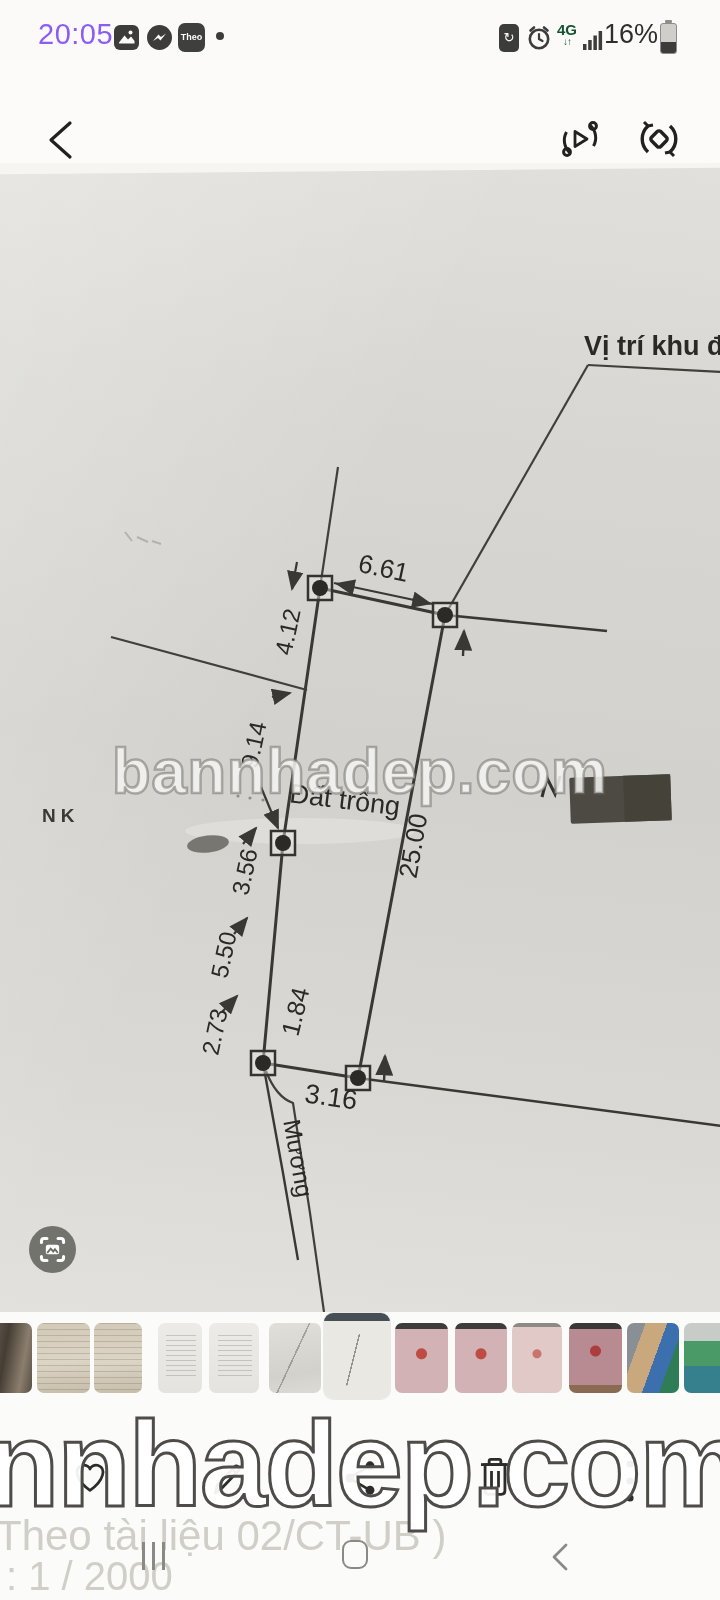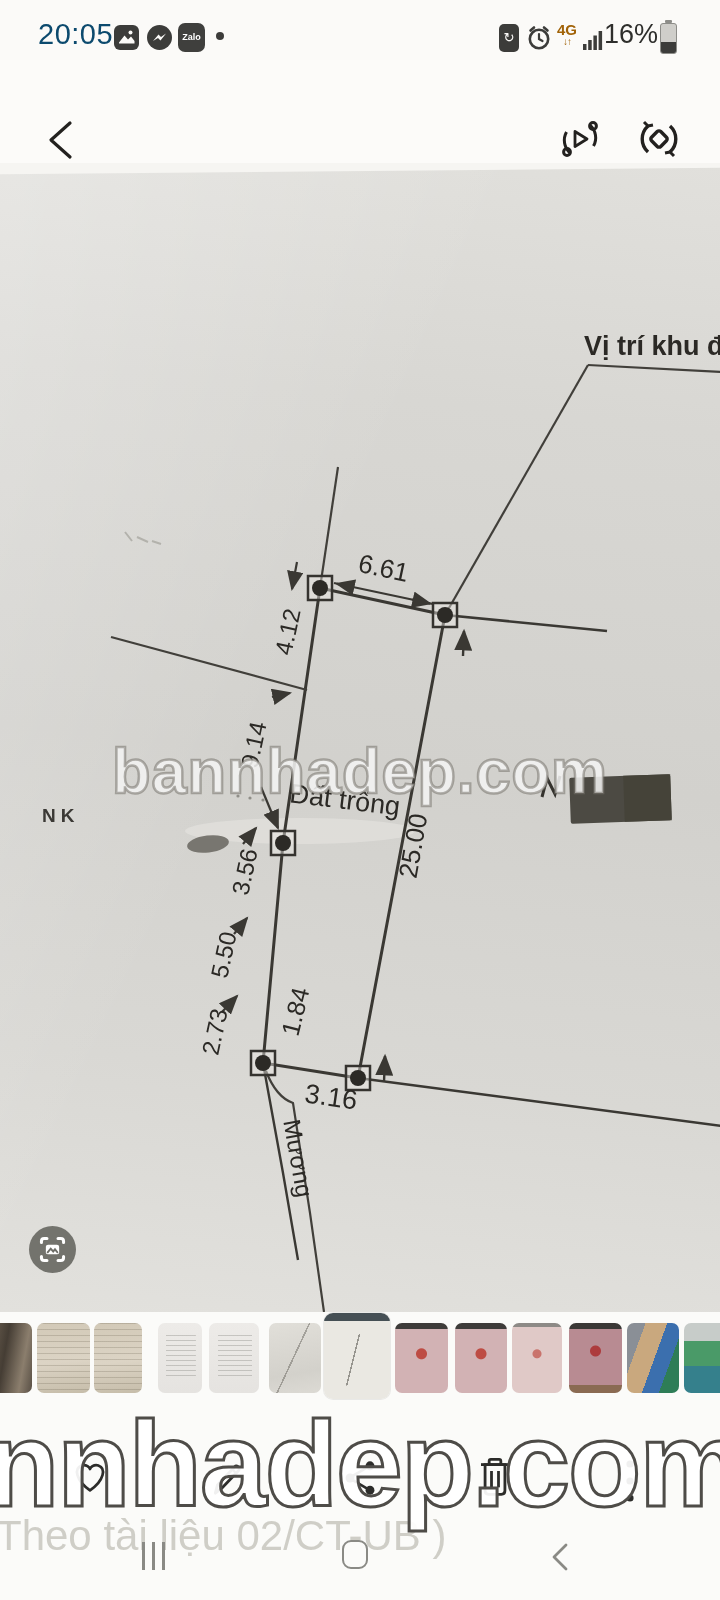--- a/index.html
+++ b/index.html
@@ -4,31 +4,31 @@
 <style>
   html,body{margin:0;padding:0;}
   body{
     width:720px;height:1600px;position:relative;overflow:hidden;
     background:#fbfaf8;
     font-family:"Liberation Sans","DejaVu Sans",sans-serif;
     -webkit-user-select:none;user-select:none;
   }
   
   .status-bar{position:absolute;left:0;top:0;width:720px;height:60px;background:#fbfaf8;z-index:30;}
-  .sb-time{position:absolute;left:38px;top:18px;font-size:29px;color:#0c4a6e;letter-spacing:.5px;}
+  .sb-time{position:absolute;left:38px;top:18px;font-size:29px;color:#8b5cf6;letter-spacing:.5px;}
   .sb-ico{position:absolute;top:25px;}
   .sb-photos{left:114px;width:25px;height:25px;border-radius:6px;background:#3c3c3a;}
   .sb-photos svg,.sb-msgr svg{display:block}
   .sb-msgr{left:147px;width:25px;height:25px;border-radius:50%;background:#3c3c3a;}
   .sb-zalo{left:178px;top:23px;width:27px;height:29px;border-radius:7px;background:#3f3f3d;color:#fff;
     font-size:9px;font-weight:700;text-align:center;line-height:29px;}
   .sb-dot{left:216px;top:32px;width:8px;height:8px;border-radius:50%;background:#3c3c3a;}
   .sb-psave{left:499px;top:24px;width:20px;height:28px;border-radius:5px;background:#3c3c3a;color:#fbfaf8;
     font-size:13px;text-align:center;line-height:28px;}
-  .sb-net{left:554px;top:22px;width:26px;text-align:center;color:#a16207;}
+  .sb-net{left:554px;top:22px;width:26px;text-align:center;color:#14532d;}
   .sb-net .g{font-size:15px;font-weight:700;line-height:15px;}
   .sb-net .a{font-size:10px;line-height:10px;letter-spacing:-1px;}
   .sb-pct{position:absolute;left:604px;top:19px;font-size:27px;color:#2e2e2c;}
   .sb-batt{left:660px;top:23px;width:15px;height:29px;border:1.5px solid #8d8d89;border-radius:3px;background:#cfceca;}
   .sb-batt:before{content:"";position:absolute;left:4px;top:-4px;width:7px;height:3px;background:#8d8d89;border-radius:1px;}
   .sb-batt:after{content:"";position:absolute;left:0;bottom:0;width:100%;height:11px;background:#3c3c3a;border-radius:0 0 2px 2px;}
   
   .app-header{position:absolute;left:0;top:60px;width:720px;height:103px;background:#fcfbf9;z-index:25;}
   .hdr-btn{position:absolute;background:none;border:none;padding:0;cursor:pointer;}
   .hdr-back{left:40px;top:56px;width:44px;height:48px;}
@@ -107,21 +107,21 @@
     <svg width="25" height="25" viewBox="0 0 25 25">
         <path d="M5 17.5 L10.5 10.5 L14 14.5 L17 11.5 L20.5 16 V18.5 H5 Z" fill="#fbfaf8"></path>
         <circle cx="16.5" cy="7.5" r="2" fill="#fbfaf8"></circle>
       </svg>
   </span>
   <span class="sb-ico sb-msgr">
     <svg width="25" height="25" viewBox="0 0 25 25">
         <path d="M6 16 L11.5 9.5 L14 12 L19 8.5 L13.5 15.5 L11 13 Z" fill="#fbfaf8"></path>
       </svg>
   </span>
-  <span class="sb-ico sb-zalo">Zalo</span>
+  <span class="sb-ico sb-zalo">Theo</span>
   <span class="sb-ico sb-dot"></span>
   <span class="sb-ico sb-psave">↻</span>
   <span class="sb-ico" style="left:526px;top:24px">
     <svg width="26" height="28" viewBox="0 0 26 28">
         <circle cx="13" cy="15" r="9.2" fill="none" stroke="#3c3c3a" stroke-width="2.6"></circle>
         <path d="M13 10 V15 L16.5 17" stroke="#3c3c3a" stroke-width="2.2" fill="none" stroke-linecap="round"></path>
         <path d="M4.5 6.5 L8 3.5 M21.5 6.5 L18 3.5" stroke="#3c3c3a" stroke-width="2.6" stroke-linecap="round"></path>
       </svg>
   </span>
   <span class="sb-ico sb-net">
@@ -305,20 +305,21 @@
     <button class="tb-btn" style="left:616px;top:58px;width:28px;height:46px">
       <svg width="28" height="46" viewBox="0 0 28 46">
           <circle cx="14" cy="6" r="3.6" fill="#2c2c2a"></circle>
           <circle cx="14" cy="23" r="3.6" fill="#2c2c2a"></circle>
           <circle cx="14" cy="40" r="3.6" fill="#2c2c2a"></circle>
         </svg>
     </button>
   </div>
 
   <div class="faint l1">Theo tài liệu 02/CT-UB )</div>
+  <div class="faint l2">:  1 / 2000</div>
   <div class="wm-bottom">nnhadep.com</div>
 
   <div class="navbar">
     <button class="nav-btn nav-recents">
         <i></i>
         <i></i>
         <i></i>
       </button>
     <button class="nav-btn nav-home"></button>
     <button class="nav-btn nav-back">

